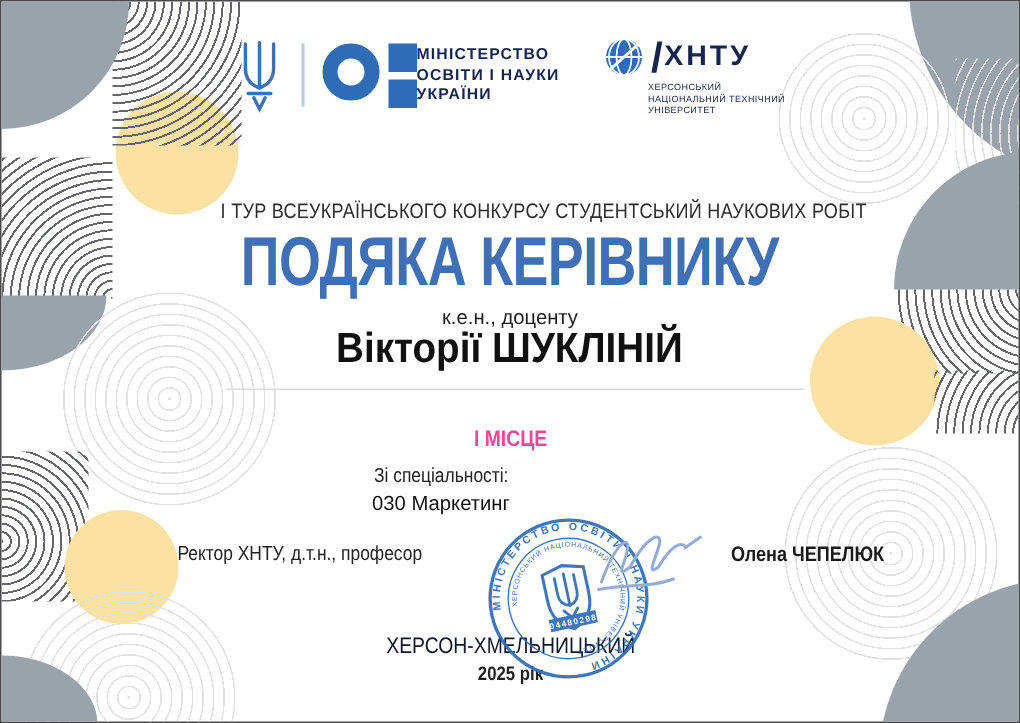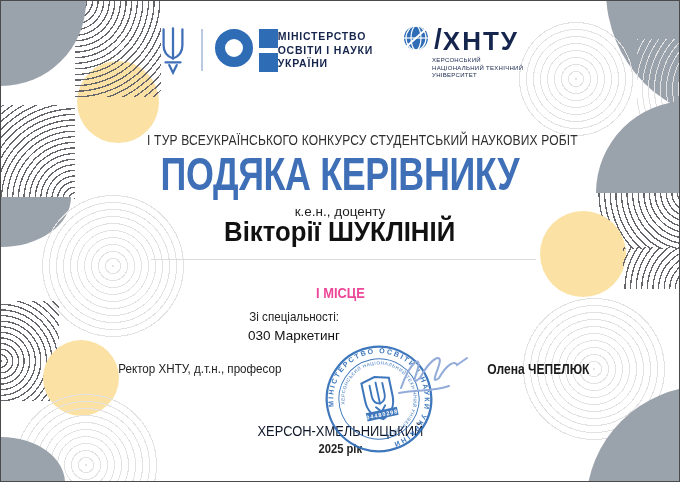--- a/index.html
+++ b/index.html
@@ -26,21 +26,21 @@
   .divider{width:2px;height:42px;background:#b9c9e2;margin:4px 12px 0 12px;}
   .o-ring{width:18px;height:18px;border:10px solid var(--stamp-blue);border-radius:50%;margin-top:4px;}
   .o-squares{display:flex;flex-direction:column;gap:5px;margin:4px 0 0 6px;}
   .o-squares div{width:19px;height:19px;background:var(--stamp-blue);}
   .min-name{margin:5px 0 0 0;font-weight:bold;font-size:10.5px;line-height:13.5px;
      letter-spacing:.8px;color:var(--navy);}
   .uni-group{display:flex;align-items:flex-start;margin-left:30px;}
   .uni-right{margin-left:3px;}
   .uni-line1{display:flex;align-items:flex-start;line-height:1;}
   .uni-slash{font-size:28px;font-weight:bold;color:var(--navy);margin:0 1px 0 2px;}
-  .uni-abbr{font-size:26px;font-weight:bold;letter-spacing:2px;color:var(--navy);margin-top:3px;}
+  .uni-abbr{font-size:19px;font-weight:bold;letter-spacing:2px;color:var(--navy);margin-top:3px;}
   .uni-caption{font-size:6px;line-height:7.5px;color:var(--navy);margin-top:3px;letter-spacing:.3px;}
   
   .line{position:absolute;left:0;right:0;text-align:center;z-index:2;}
   .cond{display:inline-block;transform:scaleX(.86);transform-origin:50% 50%;white-space:nowrap;}
   .contest{top:131px;font-size:14px;color:#2e2e2e;letter-spacing:.2px;padding-left:44px;}
   .title{top:146px;font-size:46px;font-weight:bold;color:var(--accent-blue);}
   .title .cond{transform:scaleX(.78);letter-spacing:-.5px;}
   .degree{top:203px;font-size:13.5px;color:#1f1f1f;}
   .name{top:215px;font-size:28px;font-weight:bold;color:#111;}
   .name .cond{transform:scaleX(.92);}

